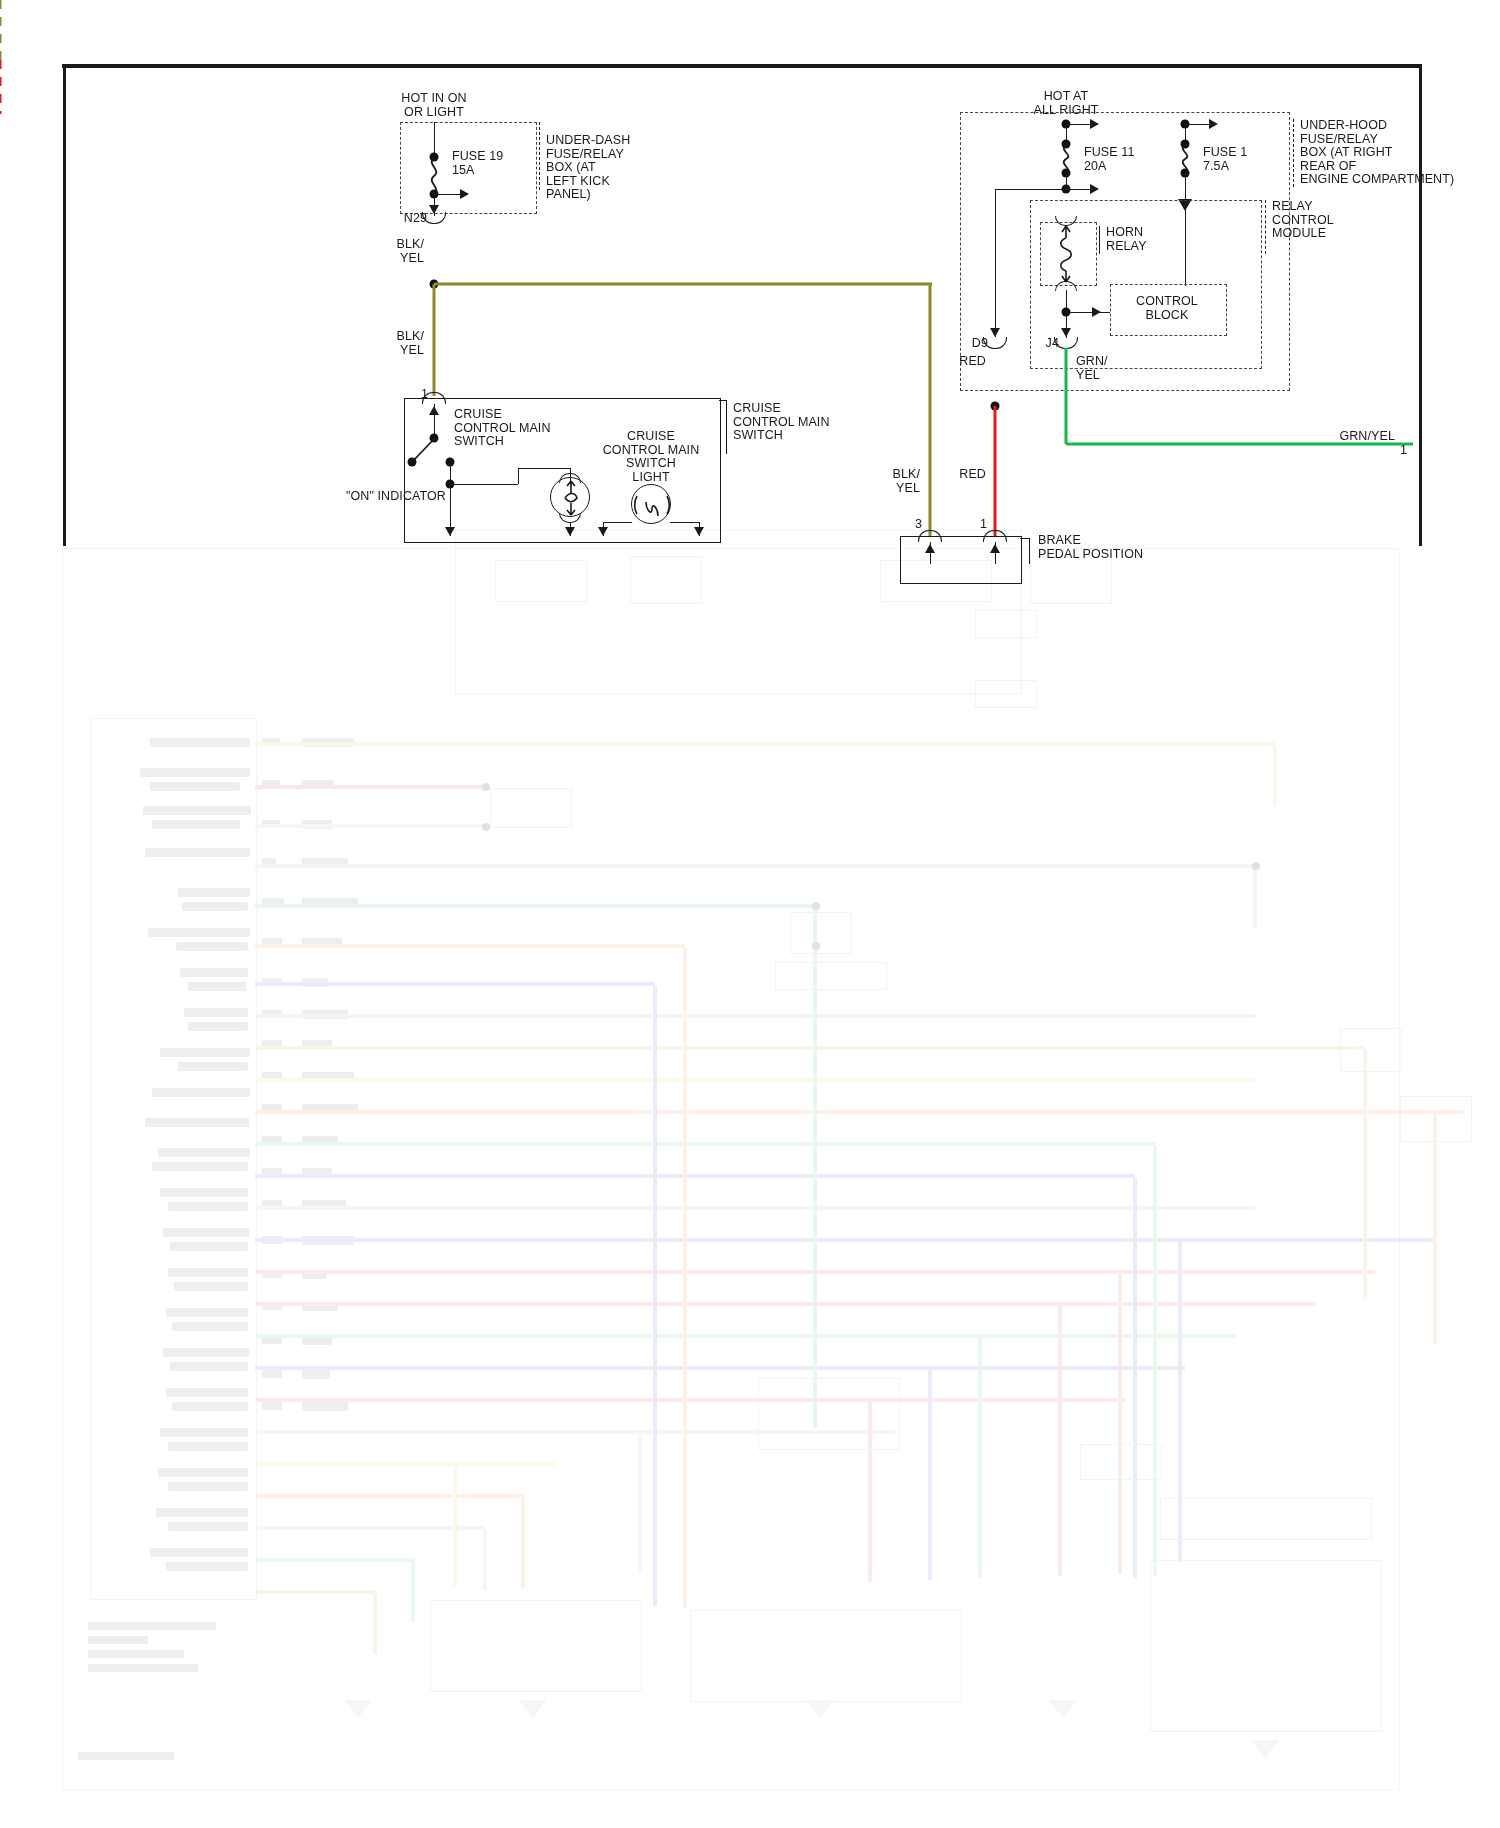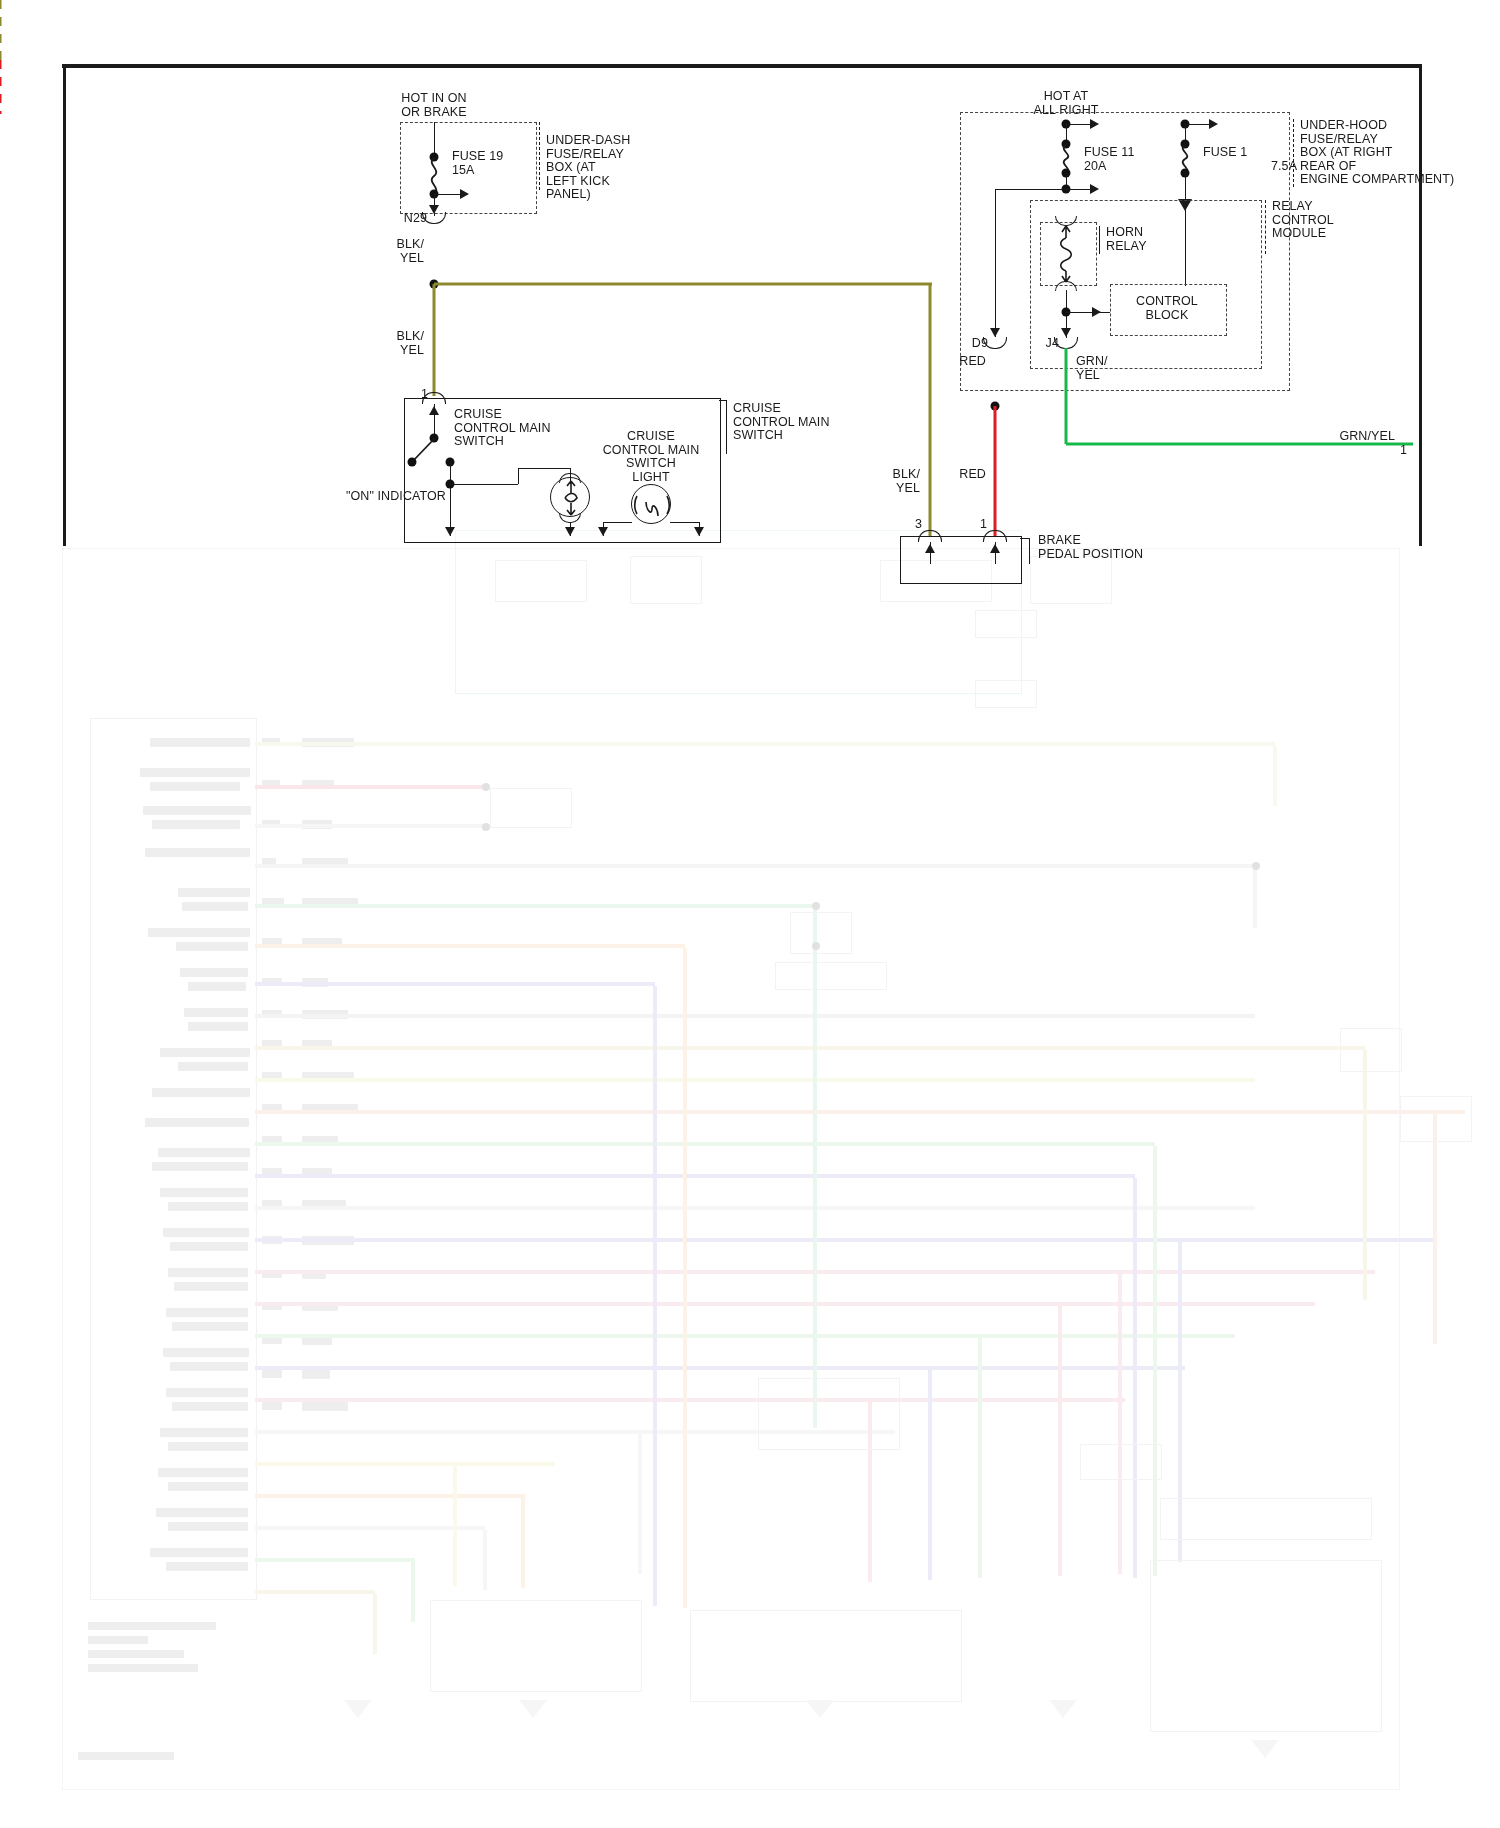--- a/index.html
+++ b/index.html
@@ -254,21 +254,21 @@
     <div class="fdot" style="left:1256px;top:866px;"></div>
   </div>
 
   <div id="fademask"></div>
 
   <div class="hline" style="left:62px;top:64px;width:1358px;border-top-width:4px;"></div>
   <div class="vline" style="left:63px;top:64px;height:482px;border-left-width:3px;"></div>
   <div class="vline" style="left:1419px;top:64px;height:482px;border-left-width:3px;"></div>
 
   <div class="txt c" style="left:434px;top:92px;">HOT IN ON
-OR BRAKE</div>
+OR LIGHT</div>
 
   <div class="dash-box" style="left:400px;top:122px;width:135px;height:90px;"></div>
 
   <div class="vline" style="left:434px;top:122px;height:34px;"></div>
   <div class="dot" style="left:434px;top:157px;"></div>
 
   <svg class="fuse" style="left:434px;top:157px;" width="20" height="38" viewBox="0 0 20 38">
     <path d="M10 1 C 2 7, 18 13, 10 19 C 2 25, 18 31, 10 37" stroke="#1a1a1a" stroke-width="1.8" fill="none"></path>
   </svg>
   <div class="dot" style="left:434px;top:194px;"></div>
@@ -401,21 +401,21 @@
   <div class="dot" style="left:1185px;top:124px;"></div>
   <div class="hline" style="left:1185px;top:124px;width:24px;"></div>
   <div class="arrRt" style="left:1209px;top:124px;"></div>
   <div class="vline" style="left:1185px;top:124px;height:20px;"></div>
   <div class="dot" style="left:1185px;top:144px;"></div>
   <svg class="fuse" style="left:1185px;top:144px;" width="20" height="30" viewBox="0 0 20 30">
     <path d="M10 1 C 2 6, 18 11, 10 15 C 2 20, 18 25, 10 29" stroke="#1a1a1a" stroke-width="1.8" fill="none"></path>
   </svg>
   <div class="dot" style="left:1185px;top:173px;"></div>
   <div class="txt" style="left:1203px;top:146px;">FUSE 1</div>
-  <div class="txt" style="left:1271px;top:160px;">7.5A</div>
+  <div class="txt" style="left:1203px;top:160px;">7.5A</div>
   <div class="vline" style="left:1185px;top:173px;height:113px;"></div>
   <svg class="abs" style="left:1175px;top:196px;" width="20" height="20" viewBox="0 0 20 20">
     <path d="M3 3 L17 3 L10 15 Z" fill="#1a1a1a"></path>
   </svg>
 
   <div class="hline" style="left:1066px;top:112px;width:119px;opacity:0;"></div>
 
   <div class="dash-box" style="left:1030px;top:200px;width:230px;height:167px;"></div>
   <div class="txt" style="left:1272px;top:200px;">RELAY
 CONTROL

